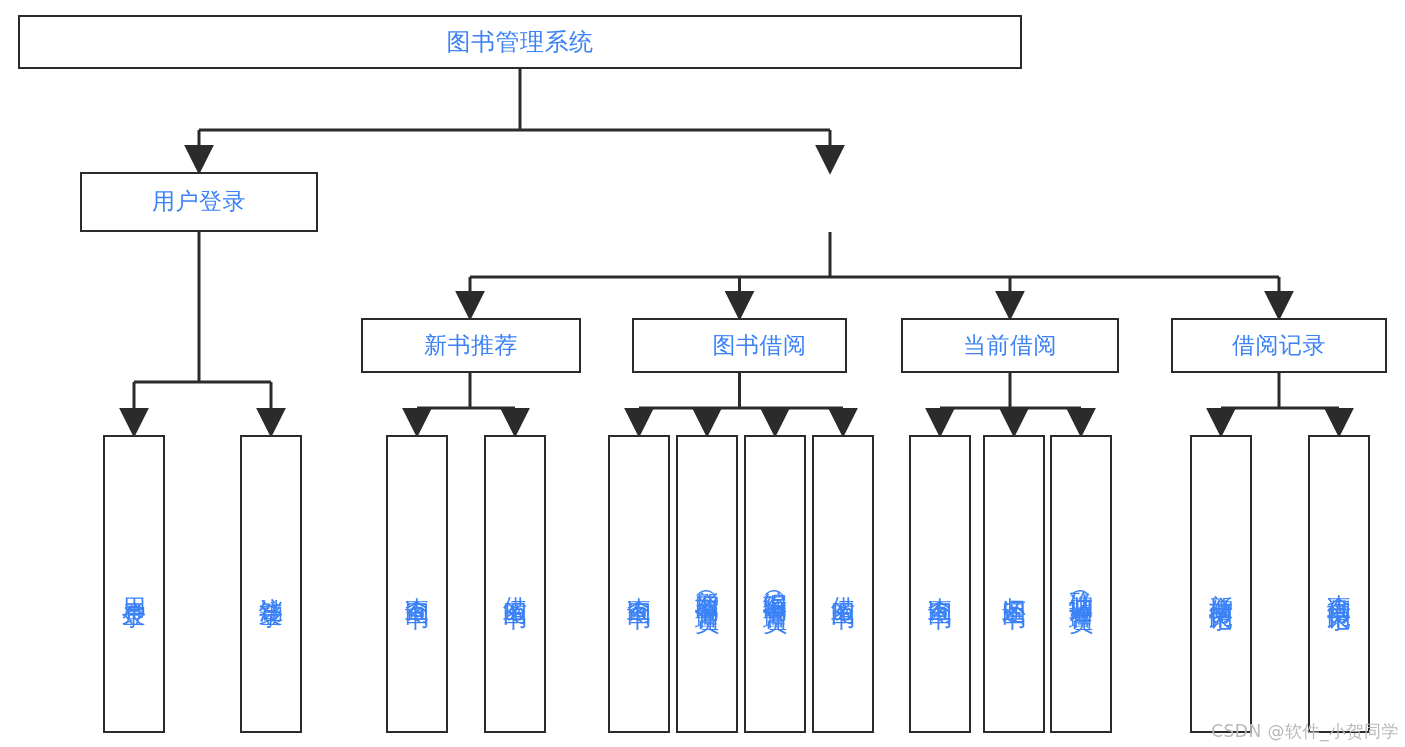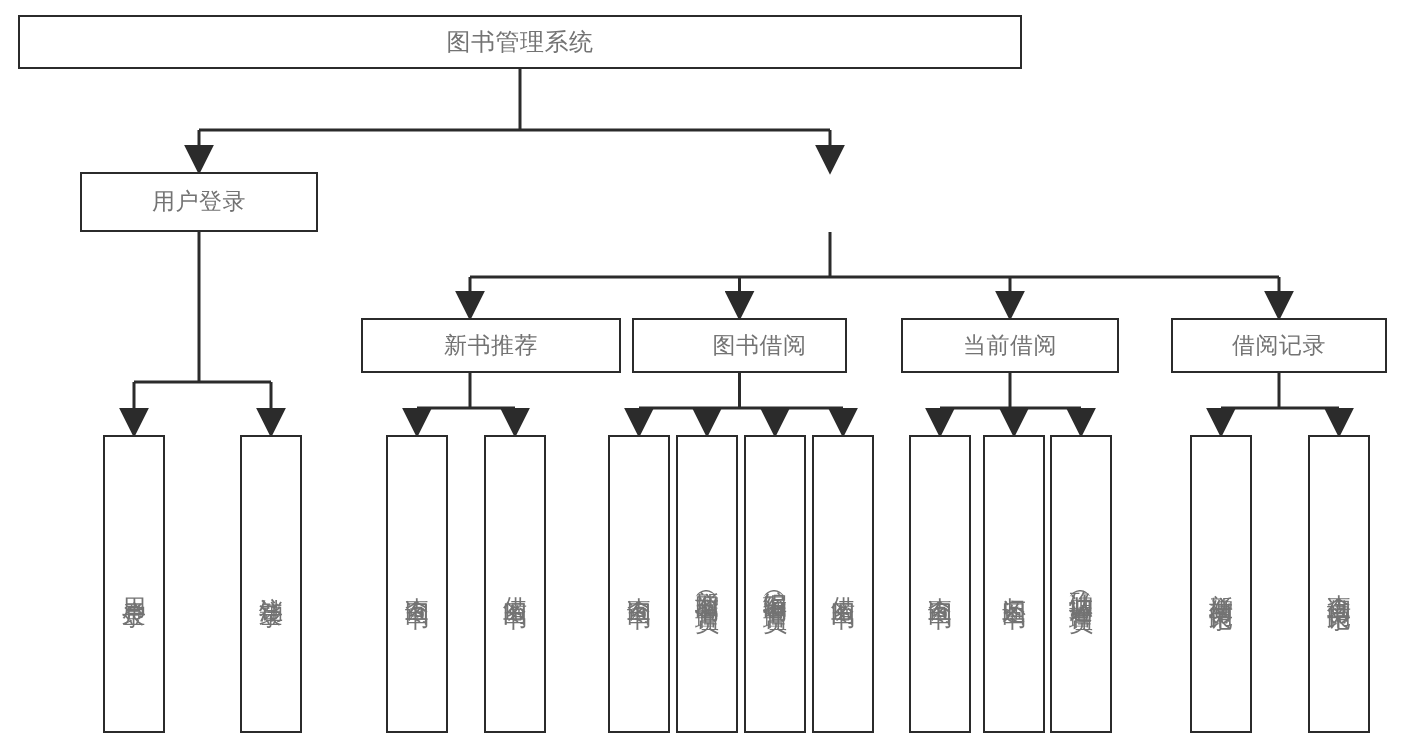--- a/index.html
+++ b/index.html
@@ -30,21 +30,21 @@
     position: absolute;
     box-sizing: border-box;
     background: #ffffff;
     border: 2px solid #2b2b2b;
     display: flex;
     align-items: center;
     justify-content: center;
     z-index: 3;
   }
   .node .label {
-    color: #737373;
+    color: #3b82f6;
     line-height: 1.18;
     letter-spacing: 0.5px;
     white-space: nowrap;
     text-align: center;
   }
   .node.horiz .label {
     font-size: 23px;
   }
   .node.root .label {
     font-size: 24px;
@@ -124,21 +124,21 @@
   </svg>
 
   <div class="node root horiz" style="left: 18px; top: 15px; width: 1004px; height: 54px;">
     <span class="label">图书管理系统</span>
   </div>
 
   <div class="node horiz" style="left: 80px; top: 172px; width: 238px; height: 60px;">
     <span class="label">用户登录</span>
   </div>
 
-  <div class="node horiz" style="left: 361px; top: 318px; width: 260px; height: 55px;">
+  <div class="node horiz" style="left: 361px; top: 318px; width: 220px; height: 55px;">
     <span class="label">新书推荐</span>
   </div>
   <div class="node horiz" style="left: 632px; top: 318px; width: 215px; height: 55px; padding-left: 40px;">
     <span class="label">图书借阅</span>
   </div>
   <div class="node horiz" style="left: 1171px; top: 318px; width: 216px; height: 55px;">
     <span class="label">借阅记录</span>
   </div>
   <div class="node horiz" style="left: 901px; top: 318px; width: 218px; height: 55px;">
     <span class="label">当前借阅</span>
@@ -181,13 +181,14 @@
     <span class="label">确认归还（管理员）</span>
   </div>
 
   <div class="node vert" style="left: 1190px; top: 435px; width: 62px; height: 298px;">
     <span class="label">新增借阅记录</span>
   </div>
   <div class="node vert" style="left: 1308px; top: 435px; width: 62px; height: 298px;">
     <span class="label">查询借阅记录</span>
   </div>
 
+  <div class="watermark">CSDN @软件_小贺同学</div>
 </div>
 
 </body></html>

